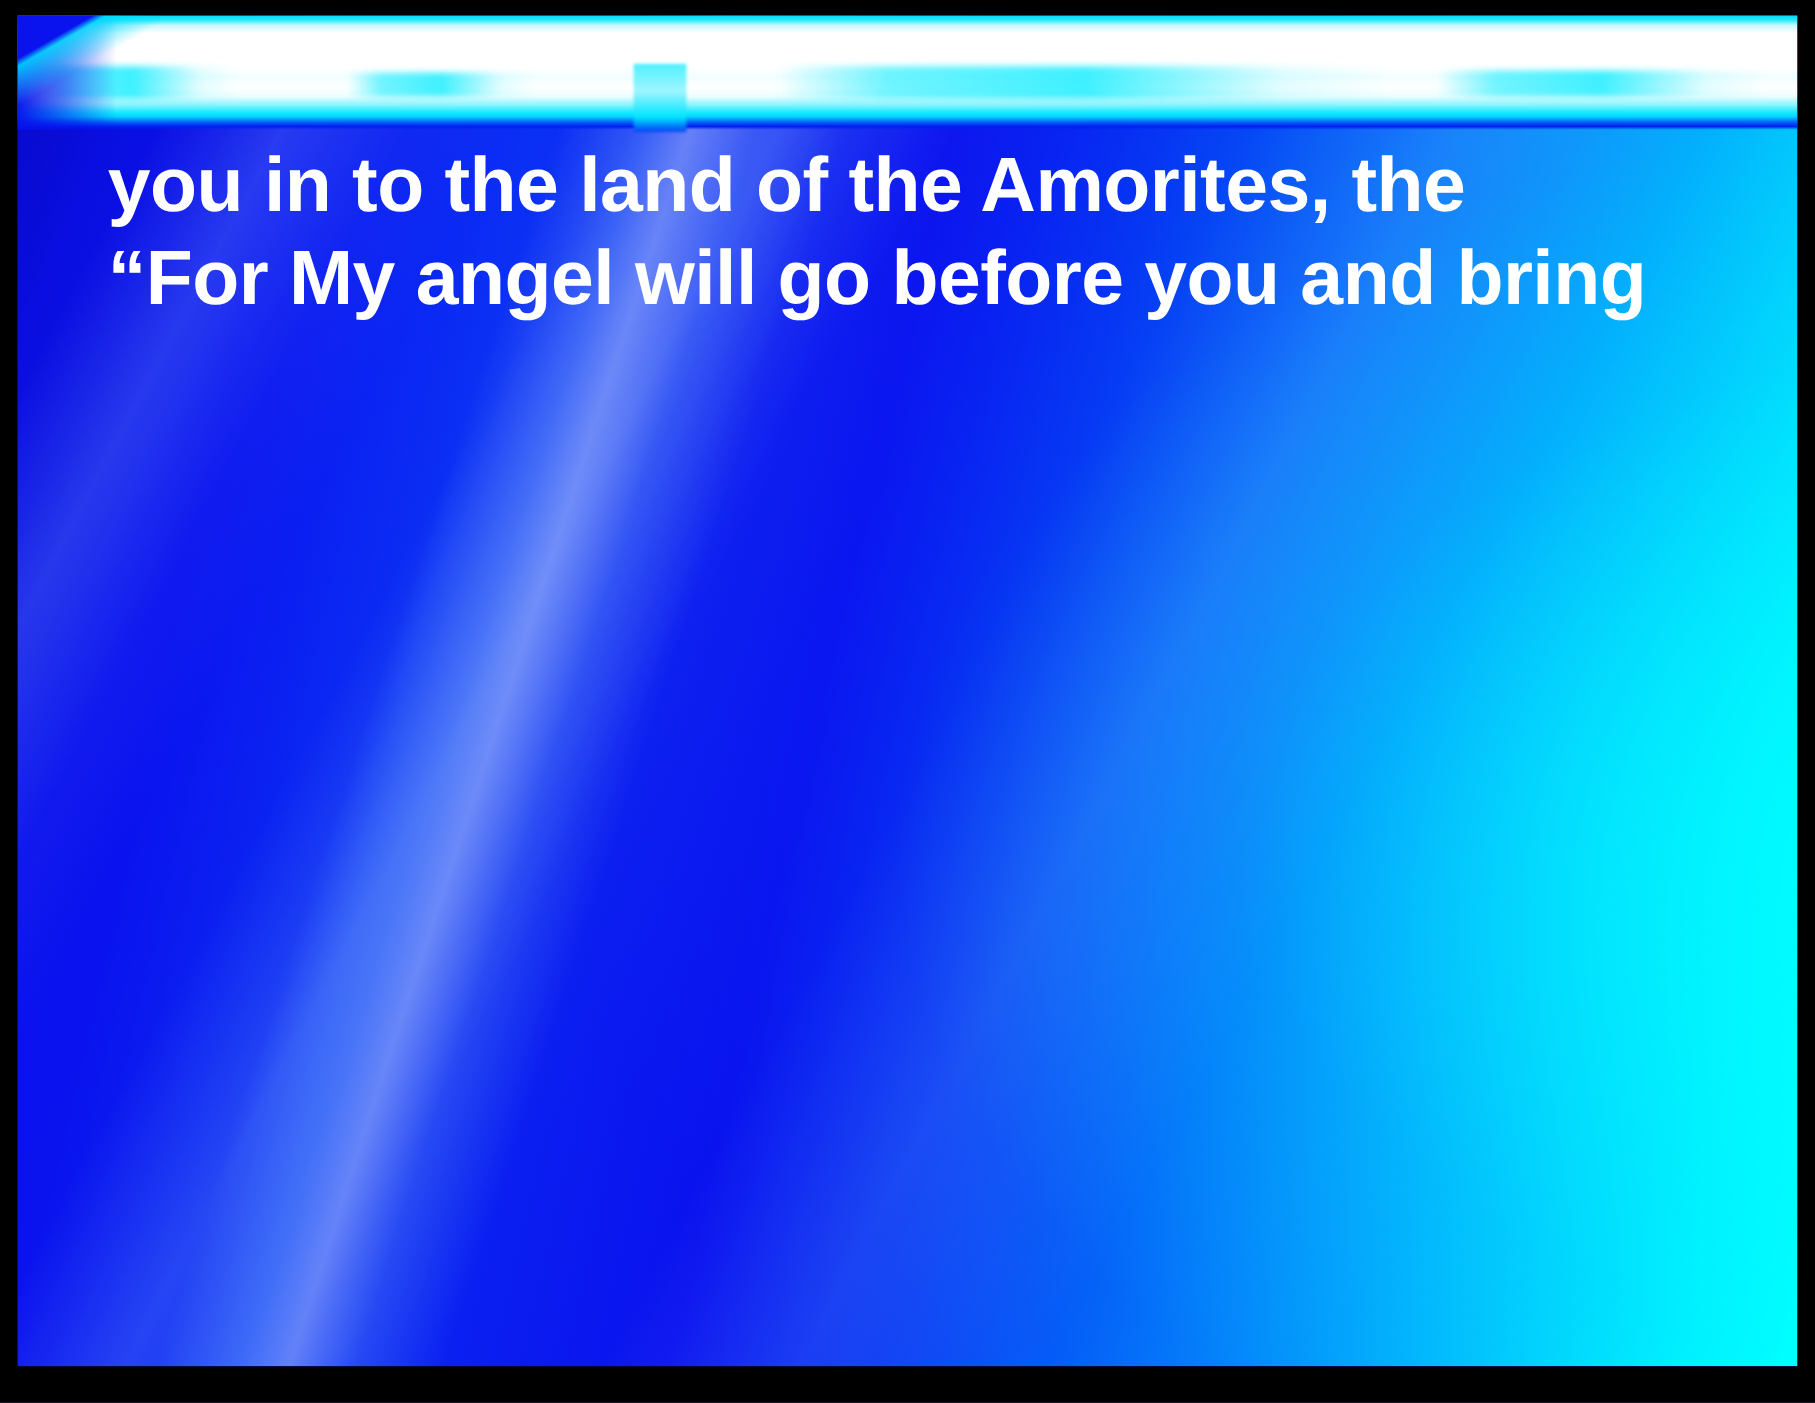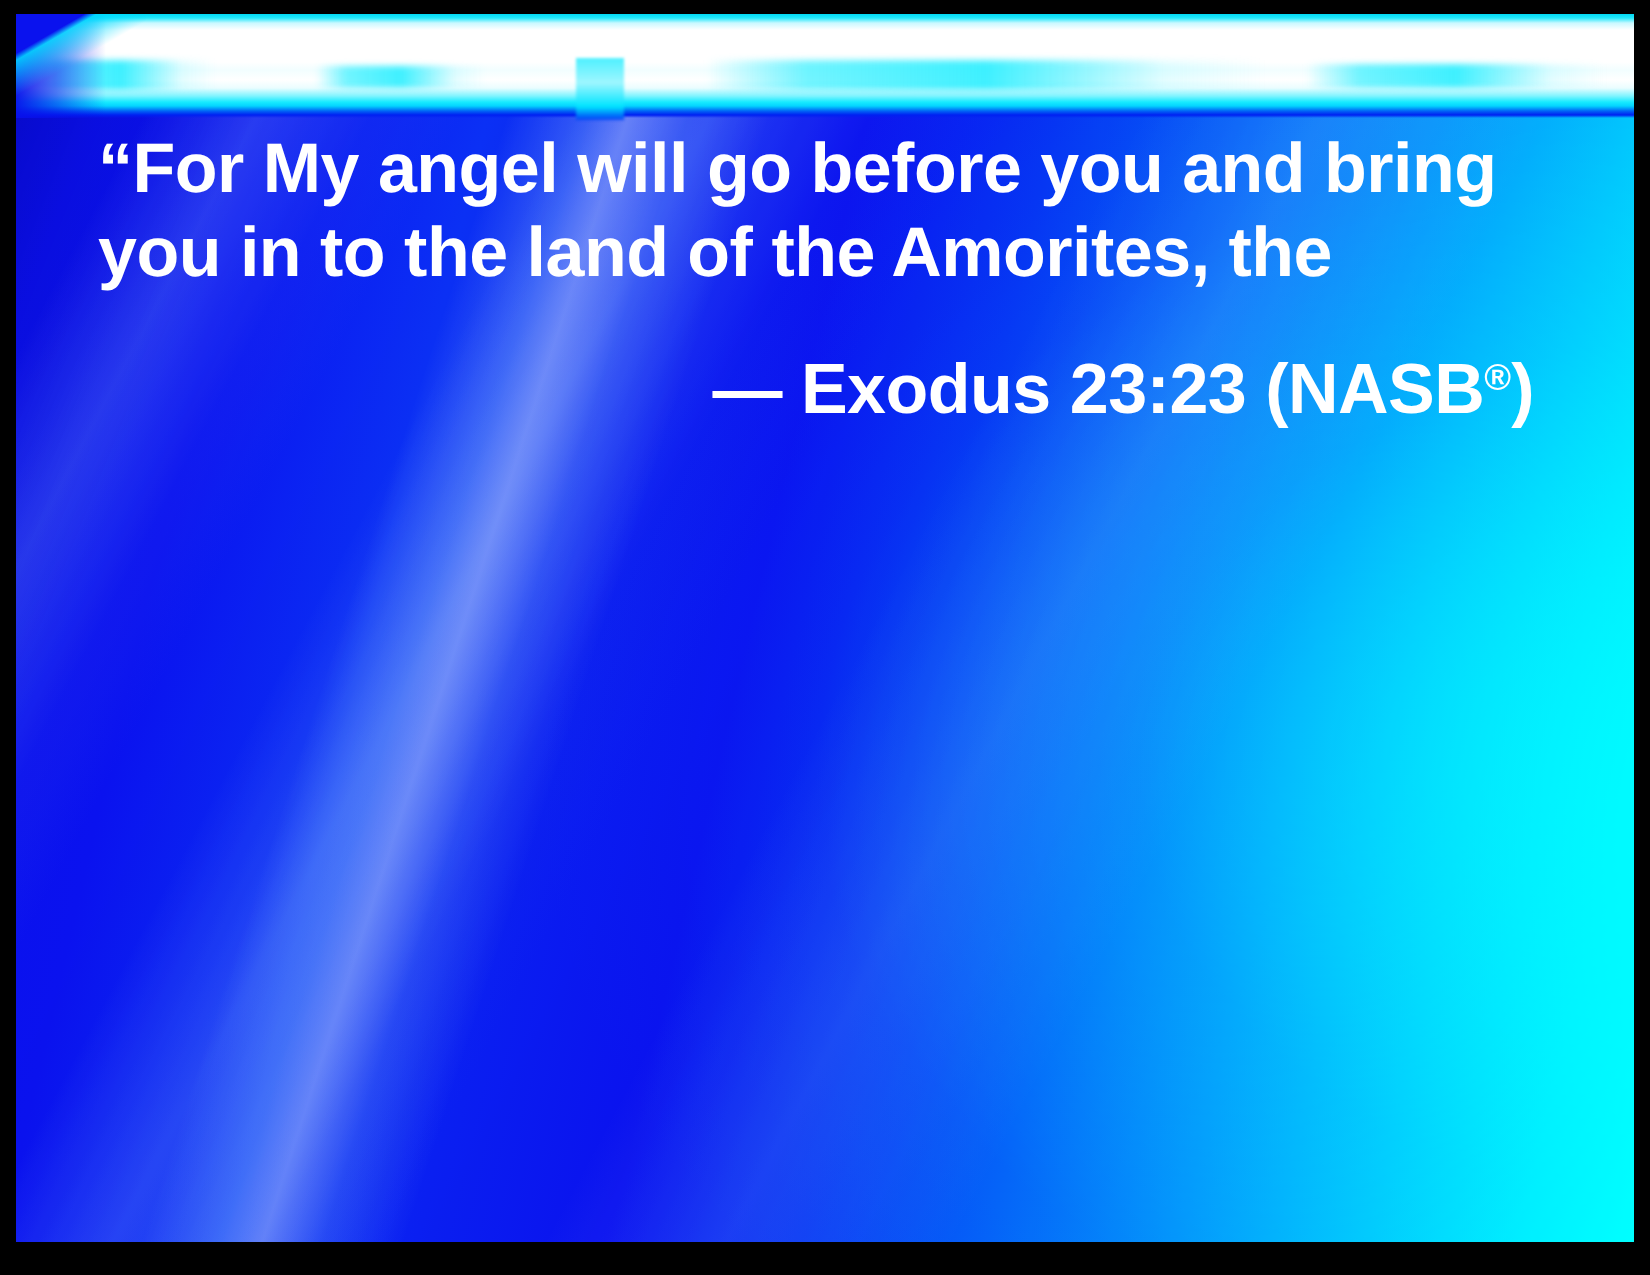--- a/index.html
+++ b/index.html
@@ -235,20 +235,19 @@
       <div class="header-wisp wisp-a"></div>
       <div class="header-wisp wisp-b"></div>
       <div class="header-nub"></div>
       <div class="header-wisp wisp-c"></div>
       <div class="header-wisp wisp-d"></div>
       <div class="header-cut2"></div>
       <div class="header-cut"></div>
     </div>
 
     <div id="verse-block">
+      <div class="verse-line">you in to the land of the Amorites, the</div>
       <div class="verse-line">“For My angel will go before you and bring</div>
-      <div class="verse-line">you in to the land of the Amorites, the</div>
-
-      <div id="citation-line"><span>— Exodus 23:23 (NASB</span><span class="reg">®</span><span>)</span></div>
+
     </div>
 
   </div>
 </div>
 
 </body></html>

